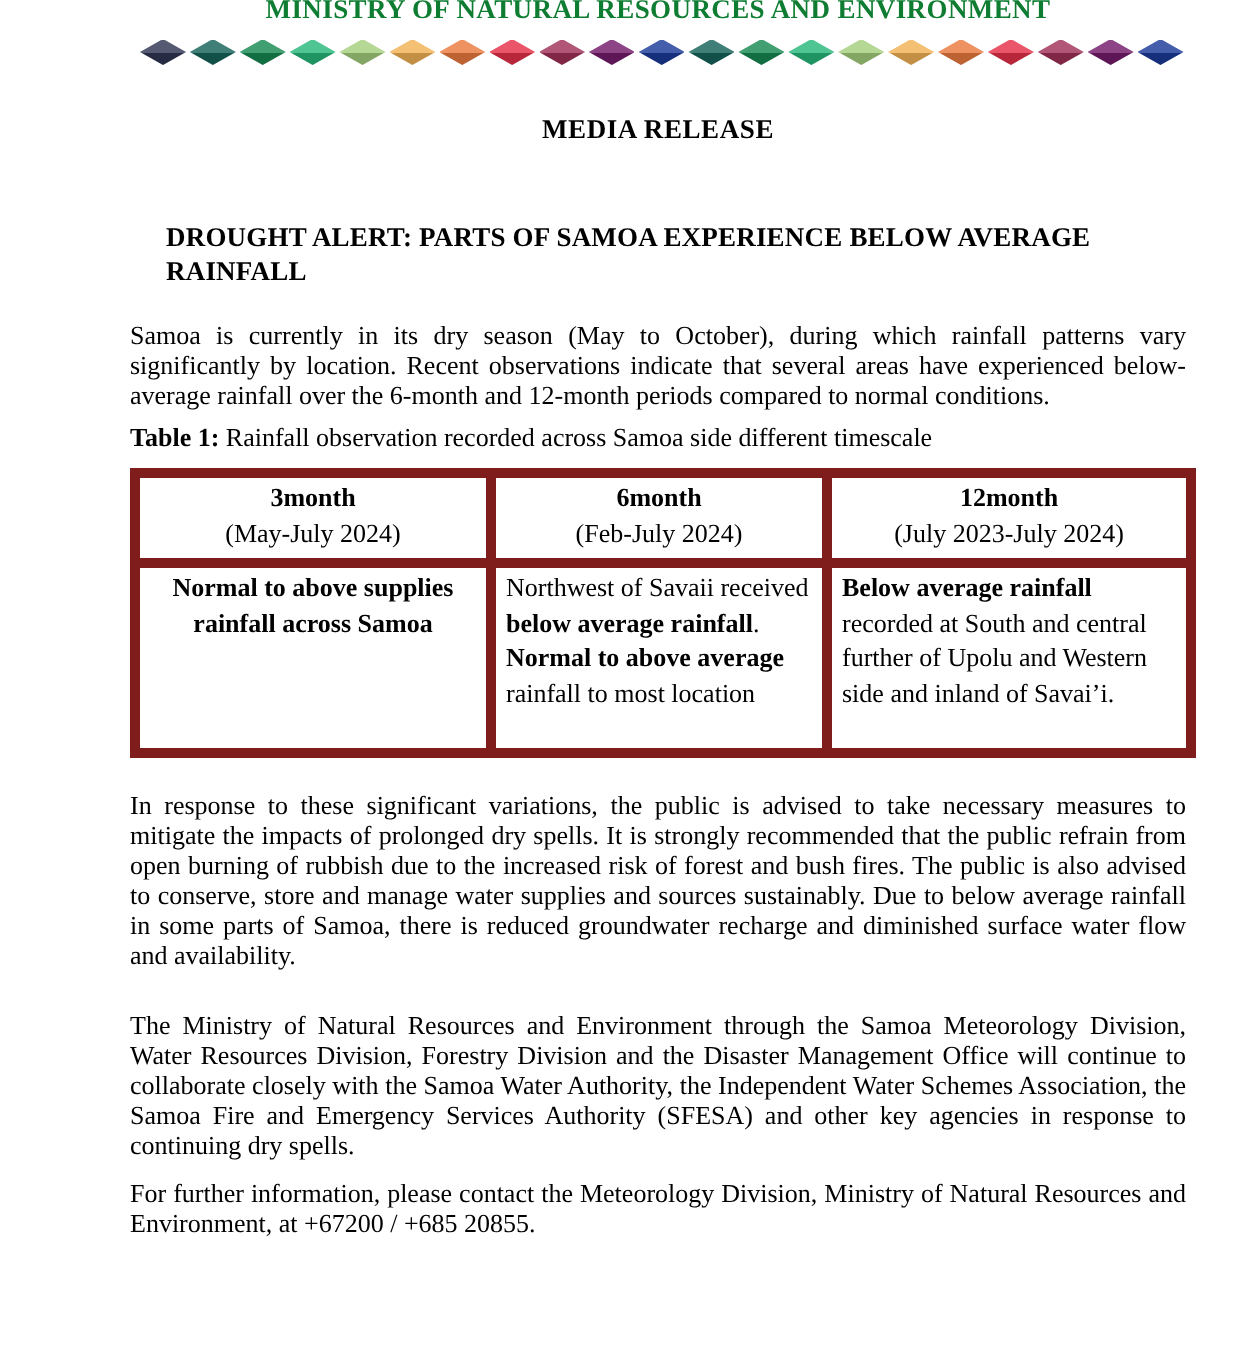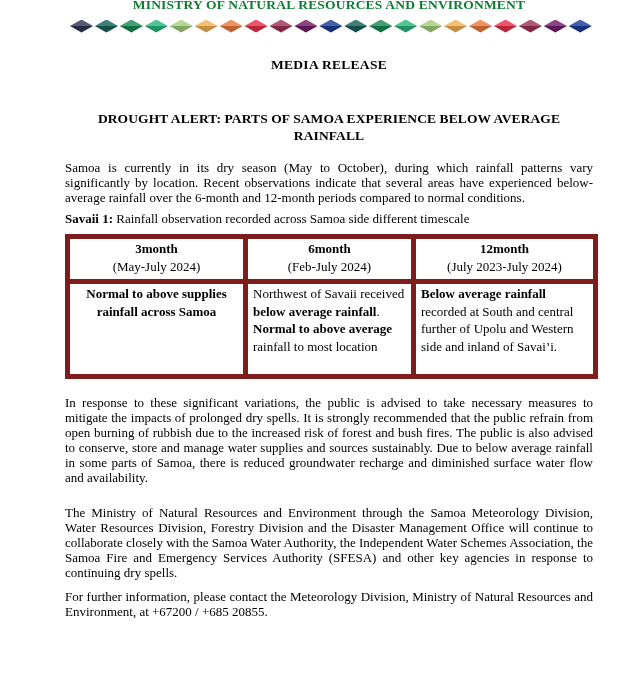--- a/index.html
+++ b/index.html
@@ -35,21 +35,21 @@
     margin-top: 24px;
     font-size: 13.5px; font-weight: bold;
     text-align: center; line-height: 15px;
     letter-spacing: 0.3px;
   }
 
   .headline {
     margin: 39px auto 0;
     max-width: 492px;
     font-size: 13.5px; font-weight: bold;
-    text-align: center; line-height: 16.5px;
+    text-align: left; line-height: 16.5px;
     letter-spacing: 0.1px;
   }
 
   .body-par {
     margin: 16px 0 0 0;
     font-size: 13px; line-height: 15px;
     text-align: justify;
   }
   .body-par.p2 { }
   .body-par.p3 { margin-top: 20px; }
@@ -110,21 +110,21 @@
       <span class="diamond" style="background: linear-gradient(rgba(255, 255, 255, 0.18) 0px, rgba(255, 255, 255, 0.18) 50%, rgba(0, 0, 0, 0.2) 50%, rgba(0, 0, 0, 0.2) 100%), rgb(116, 27, 107);"></span>
       <span class="diamond" style="background: linear-gradient(rgba(255, 255, 255, 0.18) 0px, rgba(255, 255, 255, 0.18) 50%, rgba(0, 0, 0, 0.2) 50%, rgba(0, 0, 0, 0.2) 100%), rgb(27, 59, 154);"></span>
     </div>
 
   <div class="media-release">MEDIA RELEASE</div>
 
   <h2 class="headline">DROUGHT ALERT: PARTS OF SAMOA EXPERIENCE BELOW AVERAGE RAINFALL</h2>
 
   <p class="body-par">Samoa is currently in its dry season (May to October), during which rainfall patterns vary significantly by location. Recent observations indicate that several areas have experienced below-average rainfall over the 6-month and 12-month periods compared to normal conditions.</p>
 
-  <p class="caption"><span style="font-weight: bold;">Savaii 1:</span><span> Rainfall observation recorded across Samoa side different timescale</span></p>
+  <p class="caption"><span style="font-weight: bold;">Table 1:</span><span> Rainfall observation recorded across Samoa side different timescale</span></p>
 
   <table class="rainfall">
     <colgroup>
       <col style="width:178px">
         <col style="width:168px">
         <col style="width:182px">
     </colgroup>
     <thead>
       <tr>
         <th>

